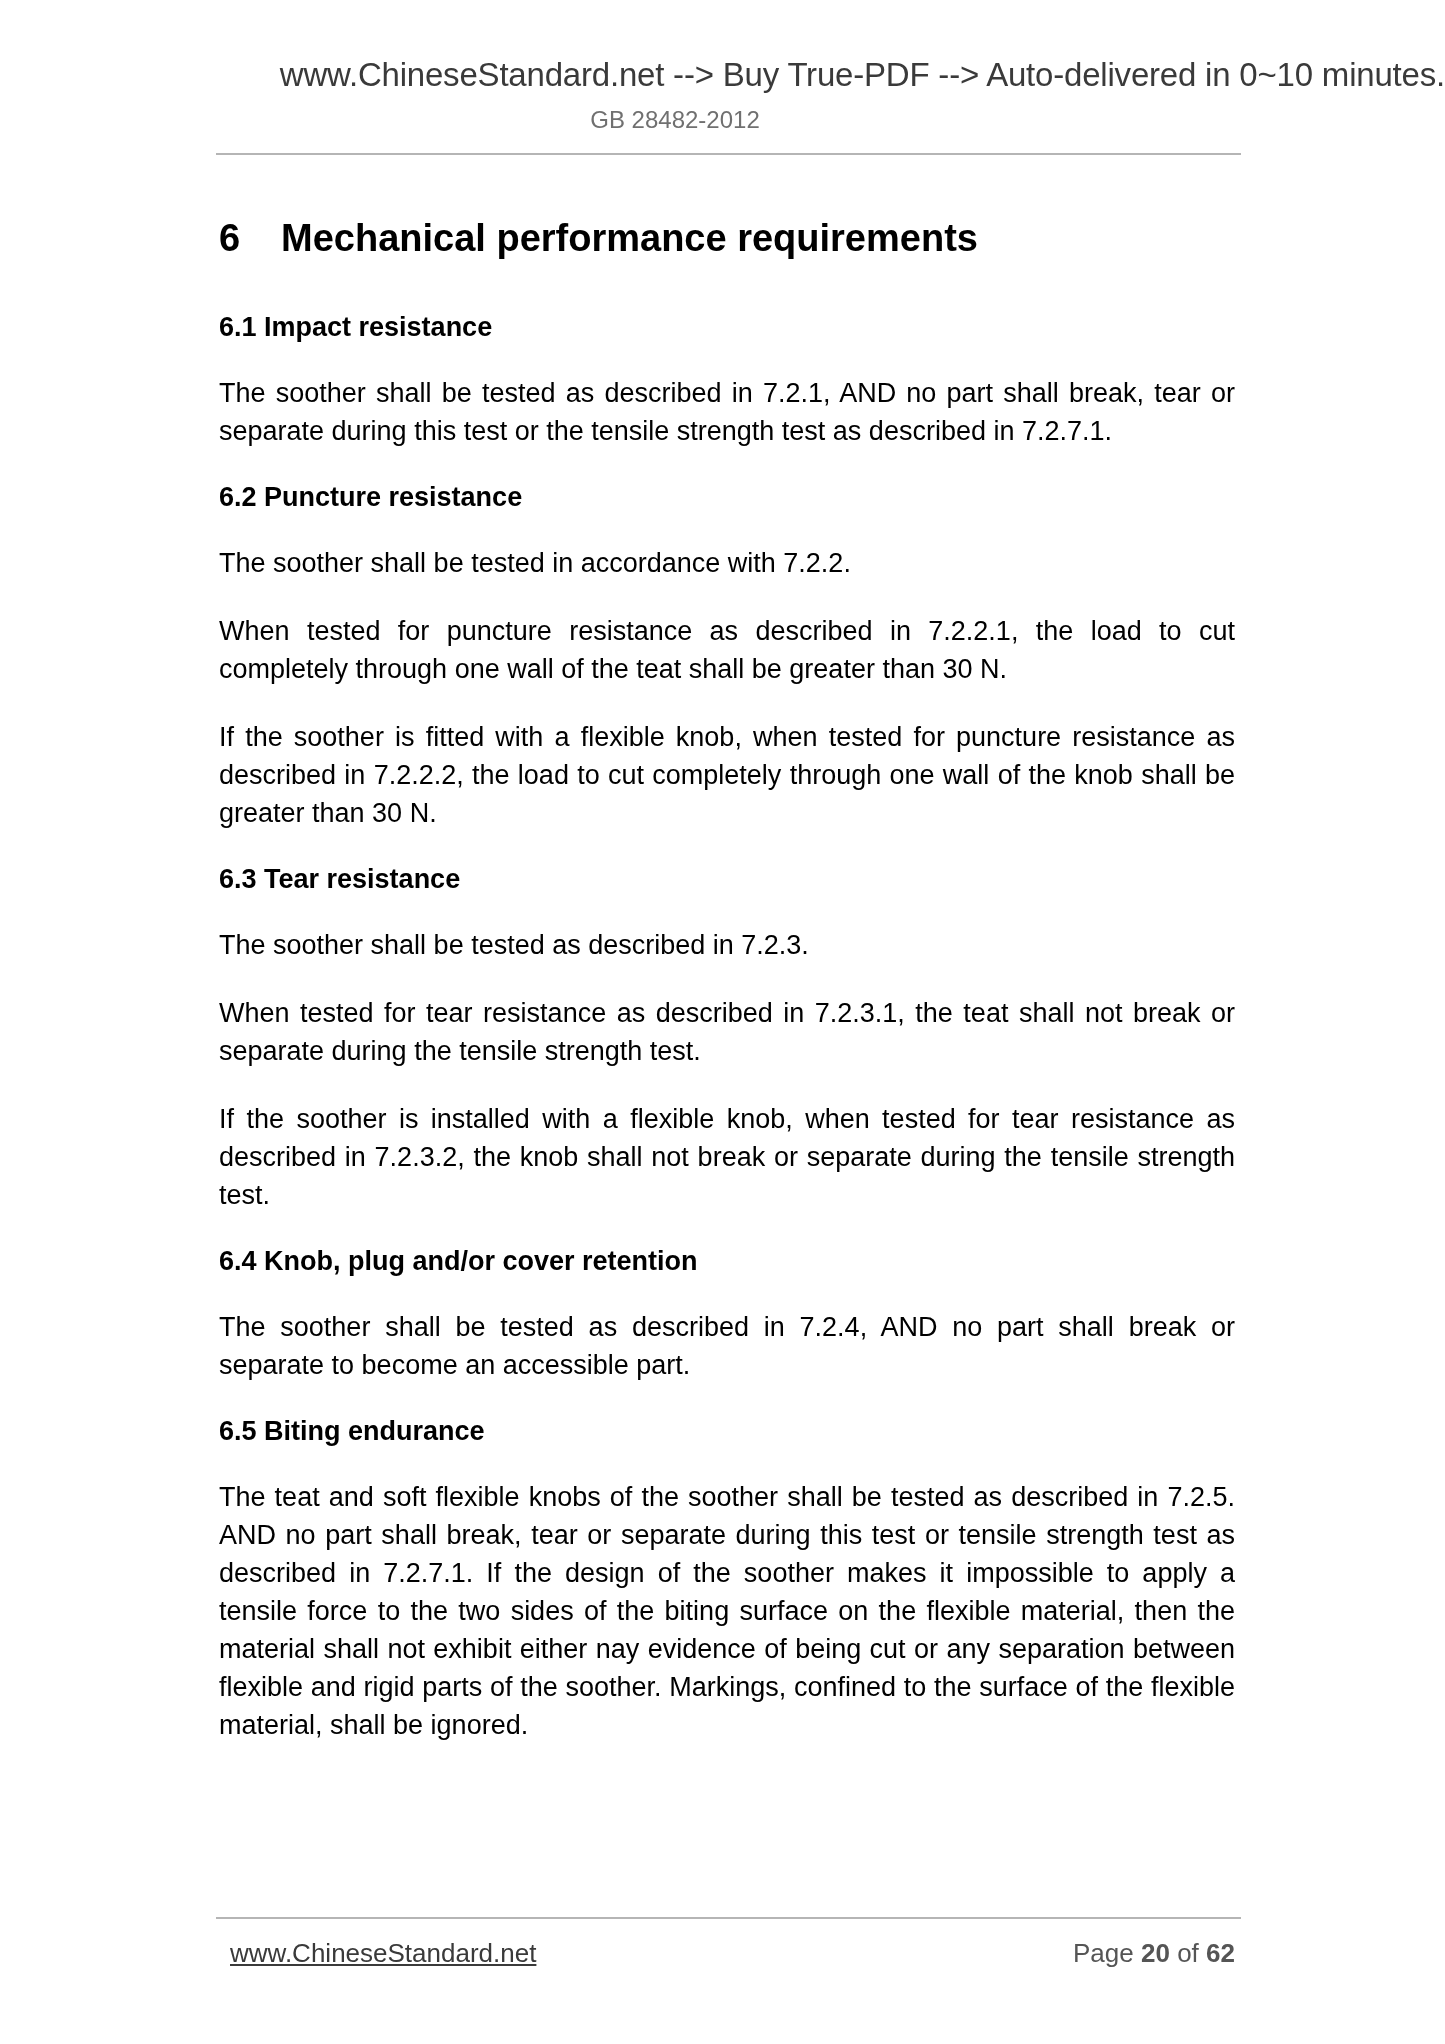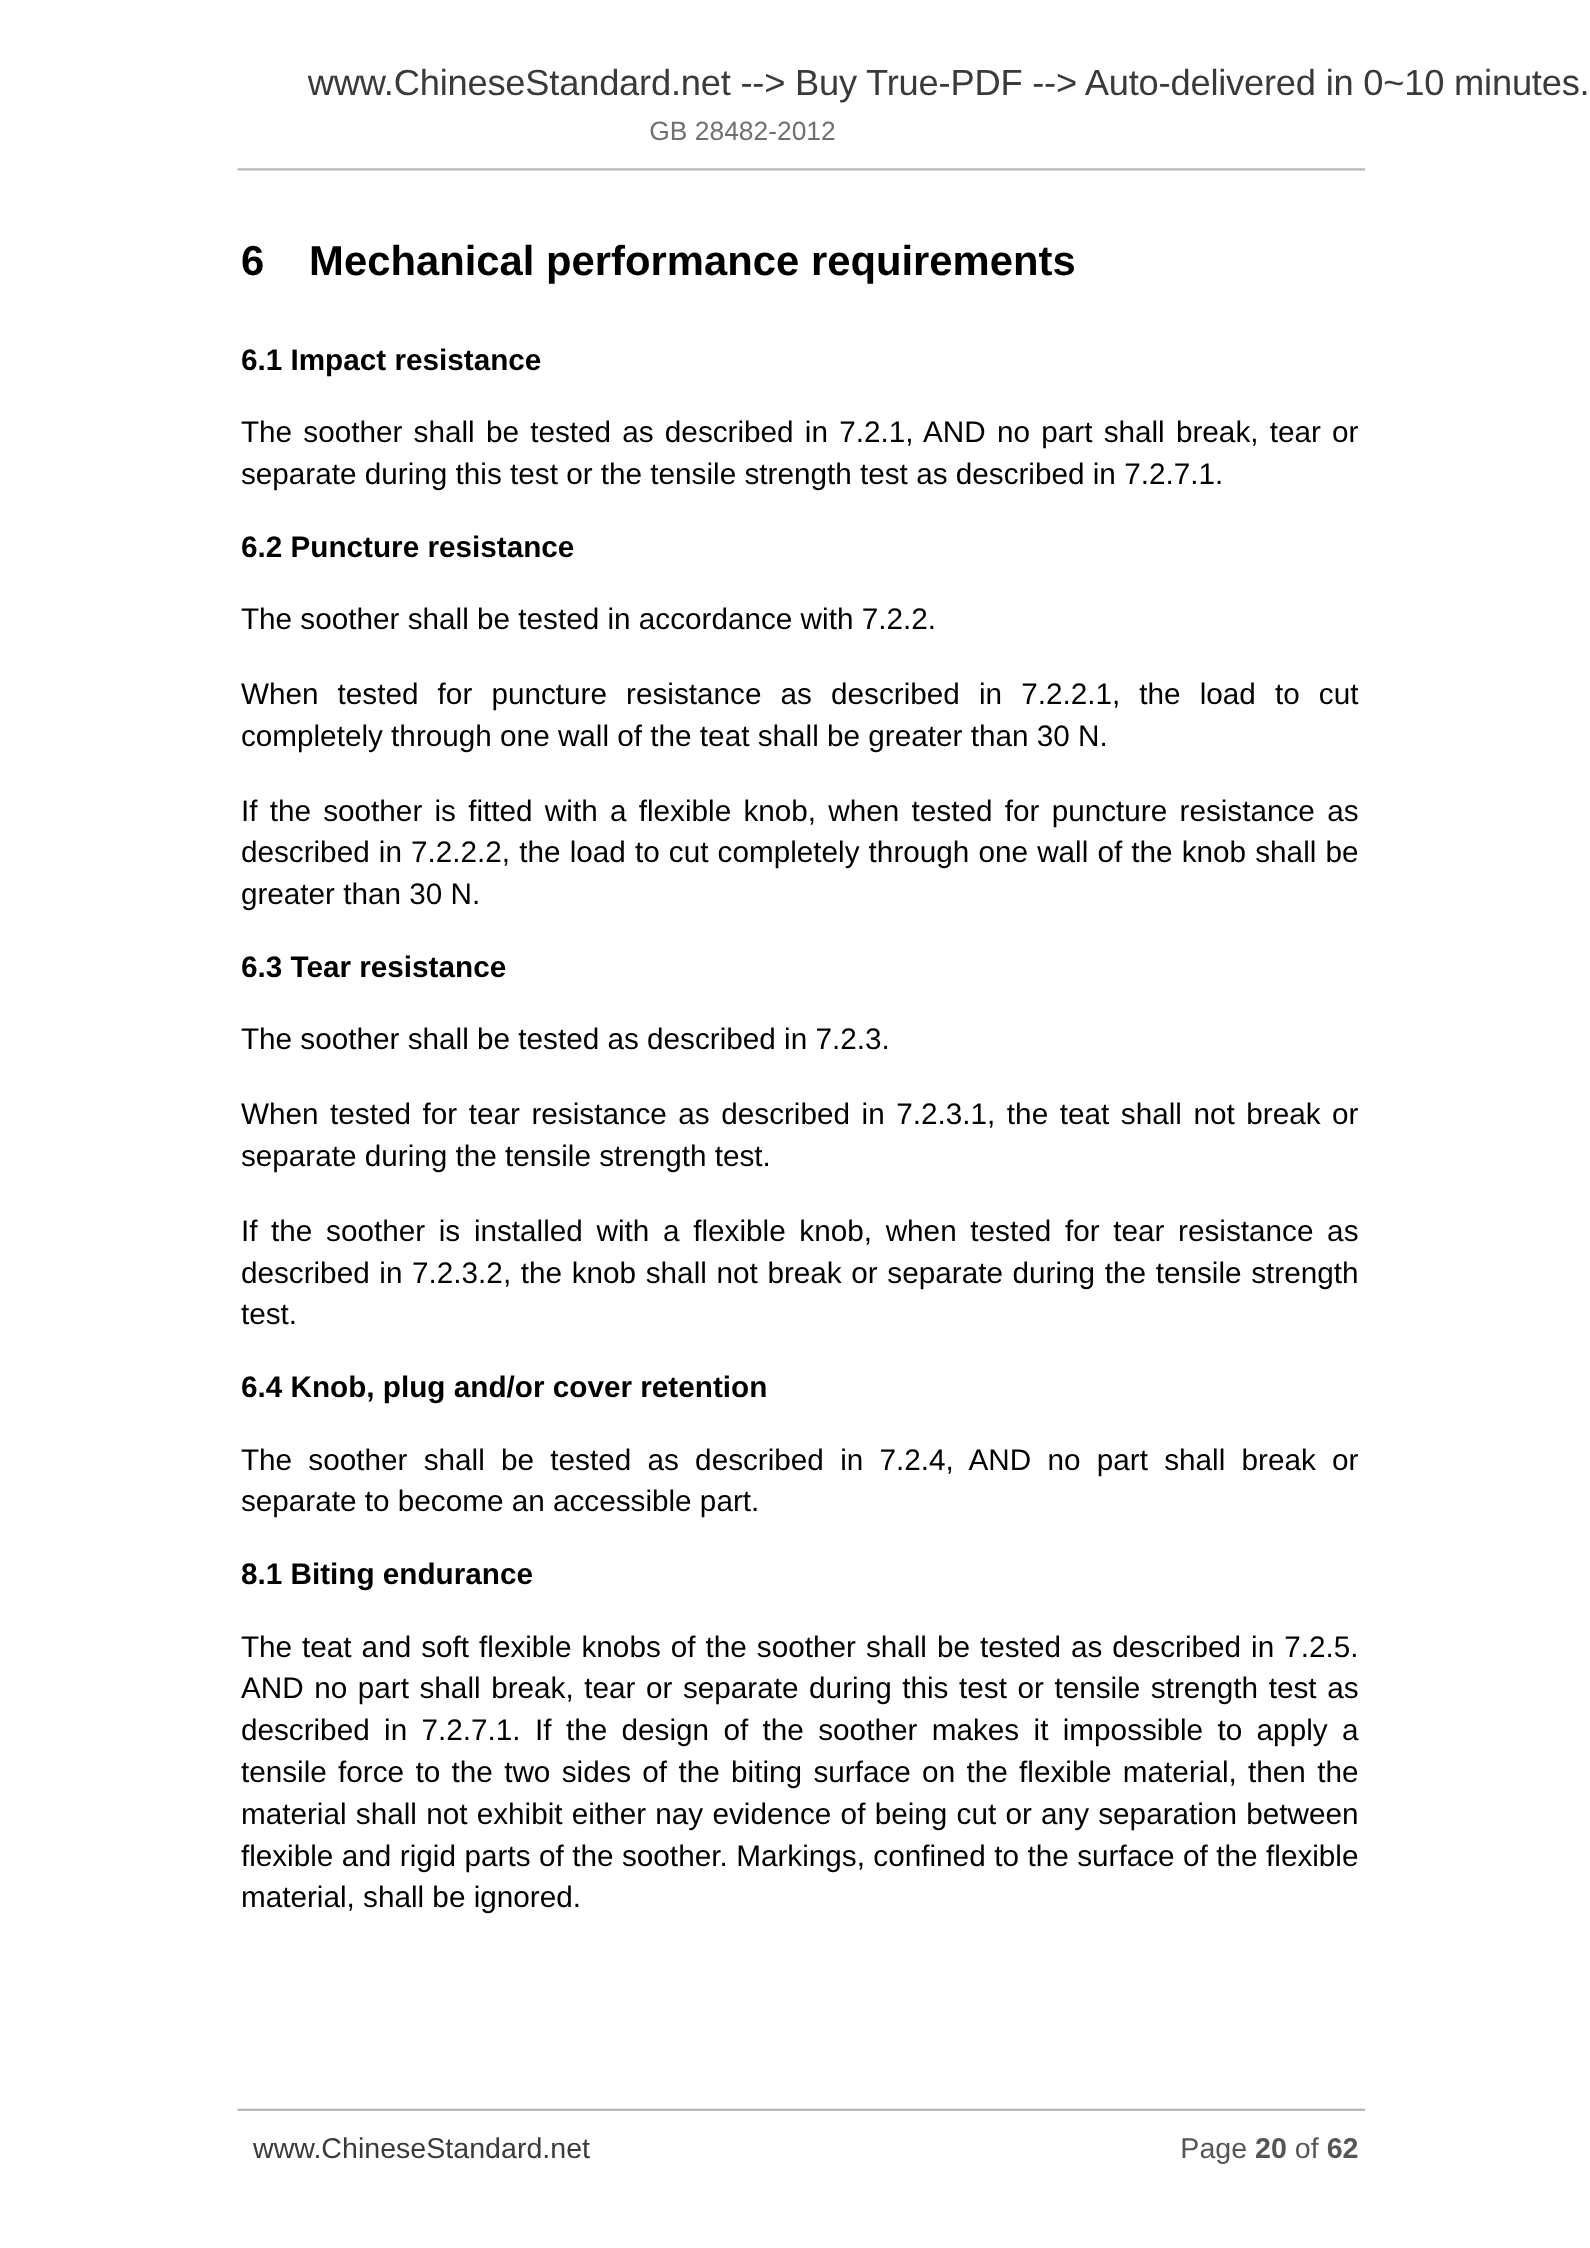--- a/index.html
+++ b/index.html
@@ -10,21 +10,21 @@
   .stdno { position: absolute; top: 106px; left: 0; width: 1350px; text-align: center;
            font-size: 24px; color: #707070; }
   .hr-top { position: absolute; top: 153px; left: 216px; width: 1025px; height: 2px; background: #b5b5b5; }
   .content { position: absolute; top: 210px; left: 219px; width: 1016px; }
   h1 { font-size: 38px; font-weight: bold; margin: 0 0 44px 0; line-height: 56px; }
   h1 .num { display: inline-block; width: 62px; }
   h2 { font-size: 27px; font-weight: bold; margin: 0 0 30px 0; line-height: 34px; }
   p { font-size: 27px; line-height: 38px; margin: 0 0 30px 0; text-align: justify; }
   .hr-bot { position: absolute; top: 1917px; left: 216px; width: 1025px; height: 2px; background: #b5b5b5; }
   .footer-link { position: absolute; top: 1938px; left: 230px; font-size: 26px; color: #3a3a3a;
-                 }
+                 text-decoration: underline; }
   .footer-page { position: absolute; top: 1938px; right: 210px; font-size: 26px; color: #555; }
   .footer-page b { font-weight: bold; }
 </style>
 </head>
 <body>
 
 <div class="banner">www.ChineseStandard.net --&gt; Buy True-PDF --&gt; Auto-delivered in 0~10 minutes.</div>
 <div class="stdno">GB 28482-2012</div>
 <div class="hr-top"></div>
 
@@ -42,21 +42,21 @@
   <p>If the soother is fitted with a flexible knob, when tested for puncture resistance as described in 7.2.2.2, the load to cut completely through one wall of the knob shall be greater than 30 N.</p>
 
   <h2>6.3 Tear resistance</h2>
   <p>The soother shall be tested as described in 7.2.3.</p>
   <p>When tested for tear resistance as described in 7.2.3.1, the teat shall not break or separate during the tensile strength test.</p>
   <p>If the soother is installed with a flexible knob, when tested for tear resistance as described in 7.2.3.2, the knob shall not break or separate during the tensile strength test.</p>
 
   <h2>6.4 Knob, plug and/or cover retention</h2>
   <p>The soother shall be tested as described in 7.2.4, AND no part shall break or separate to become an accessible part.</p>
 
-  <h2>8.1 Biting endurance</h2>
+  <h2>6.5 Biting endurance</h2>
   <p>The teat and soft flexible knobs of the soother shall be tested as described in 7.2.5. AND no part shall break, tear or separate during this test or tensile strength test as described in 7.2.7.1. If the design of the soother makes it impossible to apply a tensile force to the two sides of the biting surface on the flexible material, then the material shall not exhibit either nay evidence of being cut or any separation between flexible and rigid parts of the soother. Markings, confined to the surface of the flexible material, shall be ignored.</p>
 </div>
 
 <div class="hr-bot"></div>
 <a class="footer-link">www.ChineseStandard.net</a>
 <div class="footer-page">
   <span>Page</span>
   <b>20</b>
   <span>of</span>
   <b>62</b>

